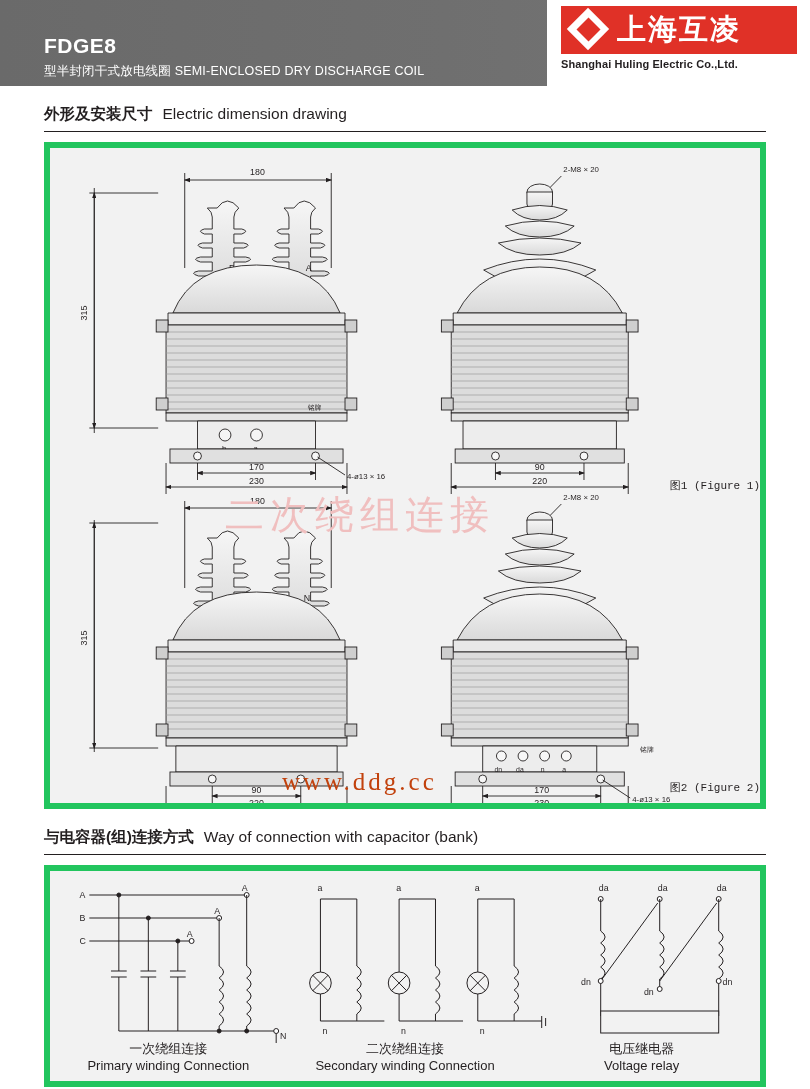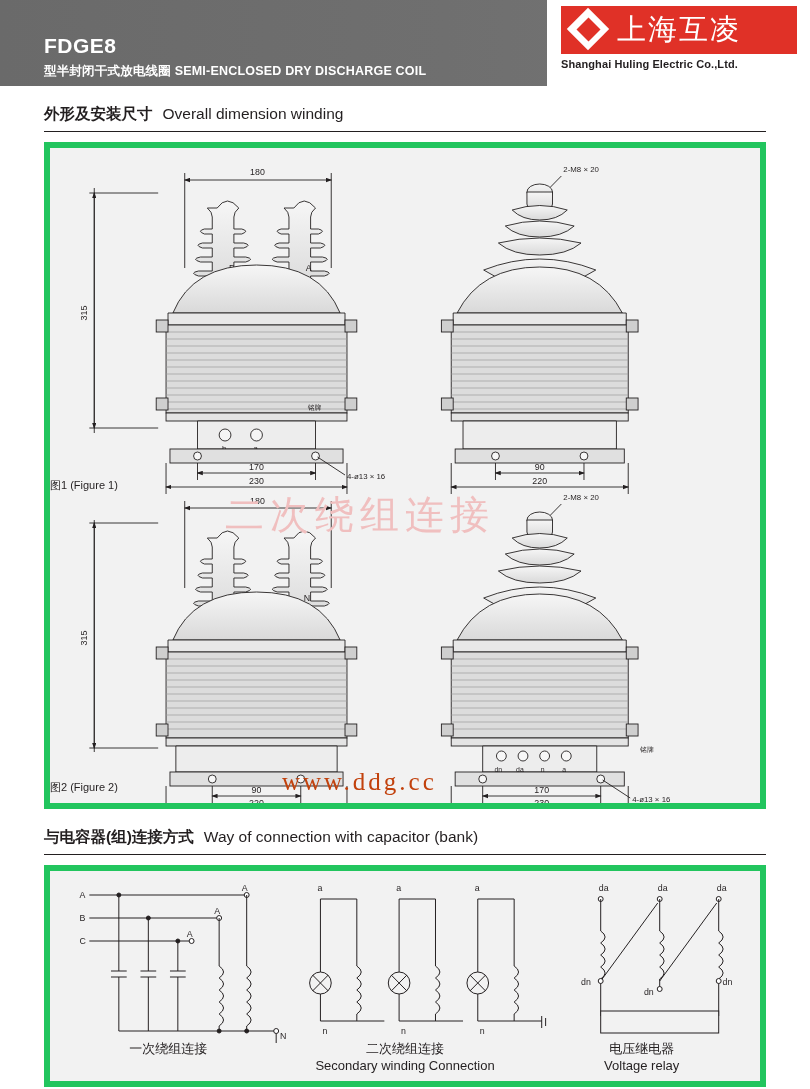--- a/index.html
+++ b/index.html
@@ -18,42 +18,42 @@
     background:#6f6f6f;
     background:linear-gradient(90deg,#6a6a6a 0%,#6f6f6f 55%,#757575 100%);
   }
   .header .titleblock{
     position:absolute;left:44px;top:34px;color:#ffffff;
   }
   .header .model{
     font-size:21px;font-weight:bold;letter-spacing:.5px;line-height:1.1;
   }
   .header .subtitle{
-    font-size:12.5px;margin-top:6px;letter-spacing:.2px;font-weight:bold;
+    font-size:12.5px;margin-top:6px;letter-spacing:.2px;
   }
   .logo-box{
     position:absolute;right:0;top:0;width:263px;height:86px;background:#ffffff;
   }
   .logo-inner{
     position:absolute;left:14px;top:6px;width:236px;height:48px;
     background:#e03127;display:flex;align-items:center;
   }
   .logo-diamond{
     width:44px;height:44px;margin-left:6px;position:relative;flex:none;
   }
   .logo-diamond:before{
     content:"";position:absolute;left:6px;top:6px;width:30px;height:30px;
     background:#ffffff;transform:rotate(45deg);
   }
   .logo-diamond:after{
     content:"";position:absolute;left:13px;top:13px;width:17px;height:17px;
     background:#e03127;transform:rotate(45deg);
   }
   .logo-cn{
-    color:#ffffff;font-size:29px;font-weight:normal;letter-spacing:2px;
+    color:#ffffff;font-size:29px;font-weight:bold;letter-spacing:2px;
     margin-left:6px;font-family:"DejaVu Sans", sans-serif;
   }
   .logo-en{
     position:absolute;left:14px;top:58px;width:236px;
     font-size:11px;color:#231f20;font-weight:bold;letter-spacing:.1px;
   }
   
   .section{
     margin:0 44px;
   }
@@ -84,22 +84,22 @@
     font-family:"DejaVu Sans Mono", monospace;
     pointer-events:none;white-space:nowrap;
   }
   .watermark-url{
     position:absolute;left:232px;top:620px;
     font-size:25px;color:#c2410c;letter-spacing:3px;
     font-family:Liberation Serif, serif;
     pointer-events:none;white-space:nowrap;
   }
   .fig-cap{
-    position:absolute;width:100%;text-align:left;
-    font-size:11px;color:#231f20;
+    position:absolute;width:100%;text-align:right;
+    font-size:11px;color:#231f20;font-family:Liberation Mono, monospace;
   }
   .conn-caps{
     position:absolute;left:0;bottom:6px;width:100%;
     display:flex;
   }
   .conn-caps div{flex:1;text-align:center;font-size:13px;line-height:1.35;}
   .conn-caps .cn{display:block;}
   .conn-caps .en{display:block;}
   text{font-family:"Liberation Sans", sans-serif;}
 </style>
@@ -119,21 +119,21 @@
       <div class="logo-diamond"></div>
       <div class="logo-cn">上海互凌</div>
     </div>
     <div class="logo-en">Shanghai Huling Electric Co.,Ltd.</div>
   </div>
 </div>
 
 <div class="section">
   <div class="sec-head">
     <span class="cn">外形及安装尺寸</span>
-    <span class="en">Overall dimension winding</span>
+    <span class="en">Electric dimension drawing</span>
   </div>
 
   <div class="panel" id="drawing-panel">
     <svg viewBox="0 0 722 655" preserveAspectRatio="none">
       <defs>
         <marker id="ar" markerWidth="7" markerHeight="7" refX="6" refY="2.5" orient="auto">
           <path d="M0,0 L7,2.5 L0,5 z" fill="#231f20"></path>
         </marker>
         <marker id="arS" markerWidth="7" markerHeight="7" refX="1" refY="2.5" orient="auto">
           <path d="M7,0 L0,2.5 L7,5 z" fill="#231f20"></path>
@@ -531,20 +531,21 @@
           <line x1="560" y1="140" x2="560" y2="145"></line>
           <line x1="680" y1="140" x2="680" y2="145"></line>
           <rect x="560" y="140" width="120" height="22" fill="#f2f2f2"></rect>
         </g>
       </g>
     </svg>
 
     <div class="conn-caps">
       <div>
         <span class="cn">一次绕组连接</span>
+        <span class="en">Primary winding Connection</span>
       </div>
       <div>
         <span class="cn">二次绕组连接</span>
         <span class="en">Secondary winding Connection</span>
       </div>
       <div>
         <span class="cn">电压继电器</span>
         <span class="en">Voltage relay</span>
       </div>
     </div>

